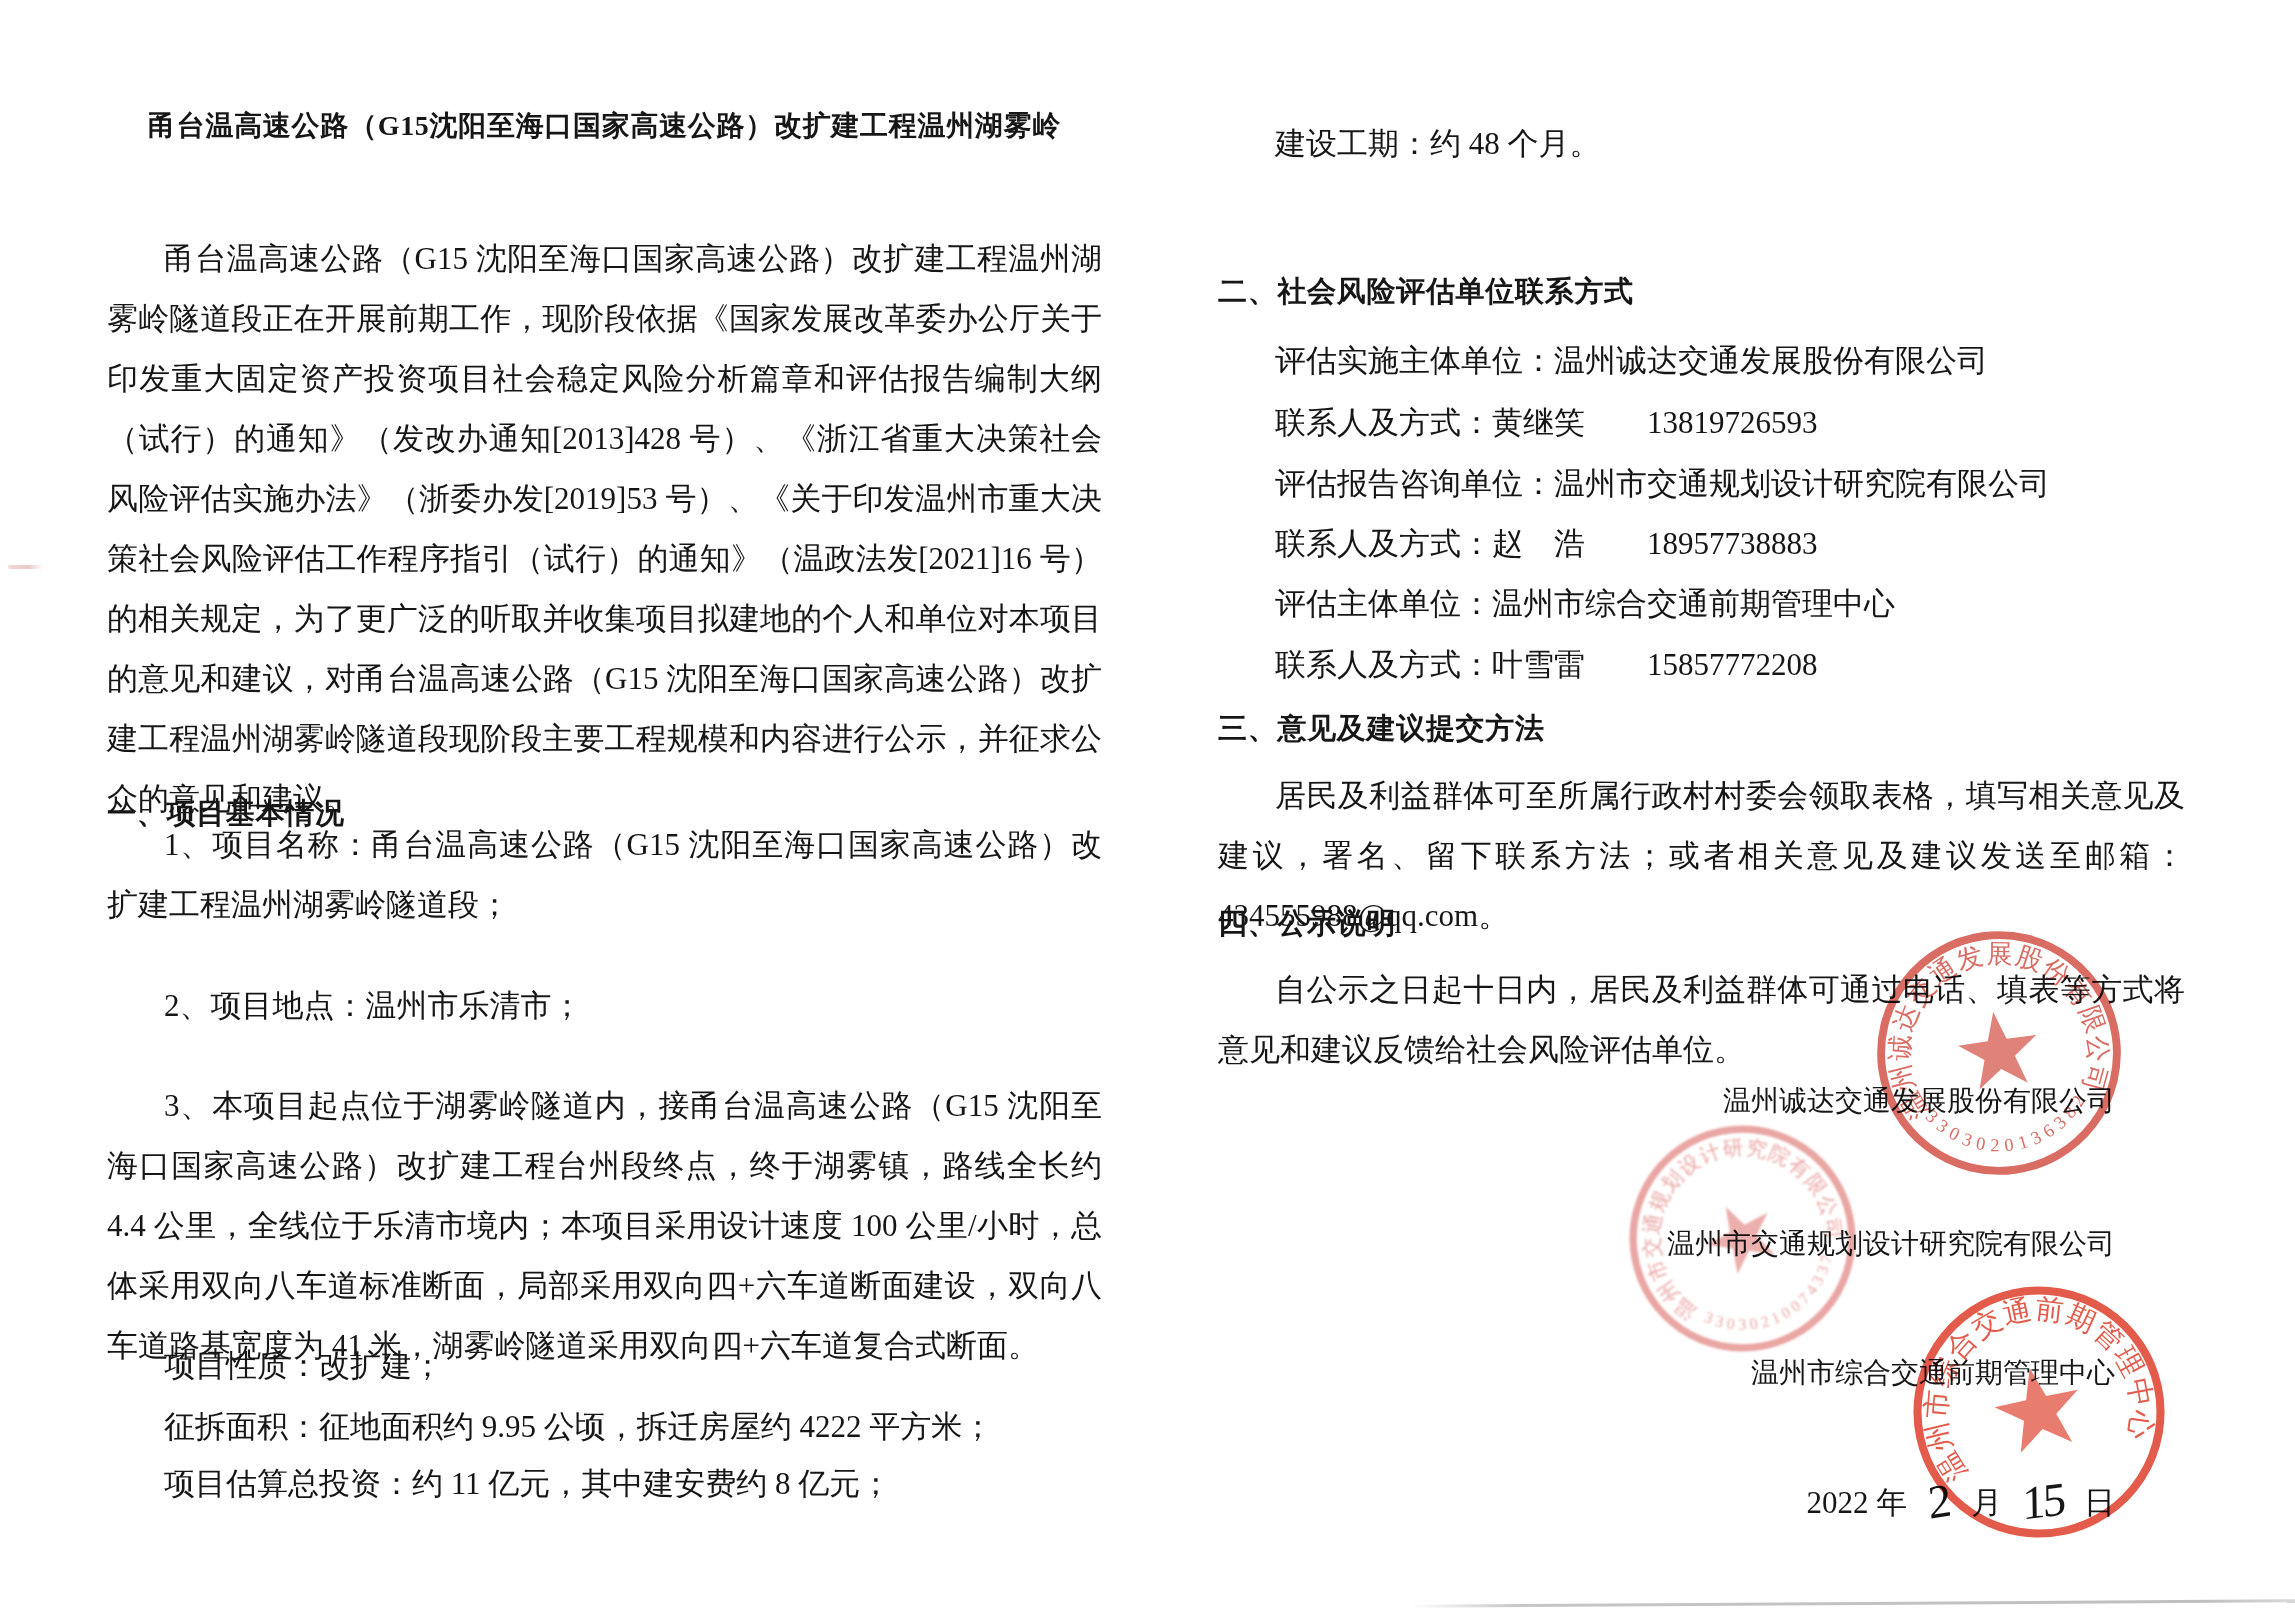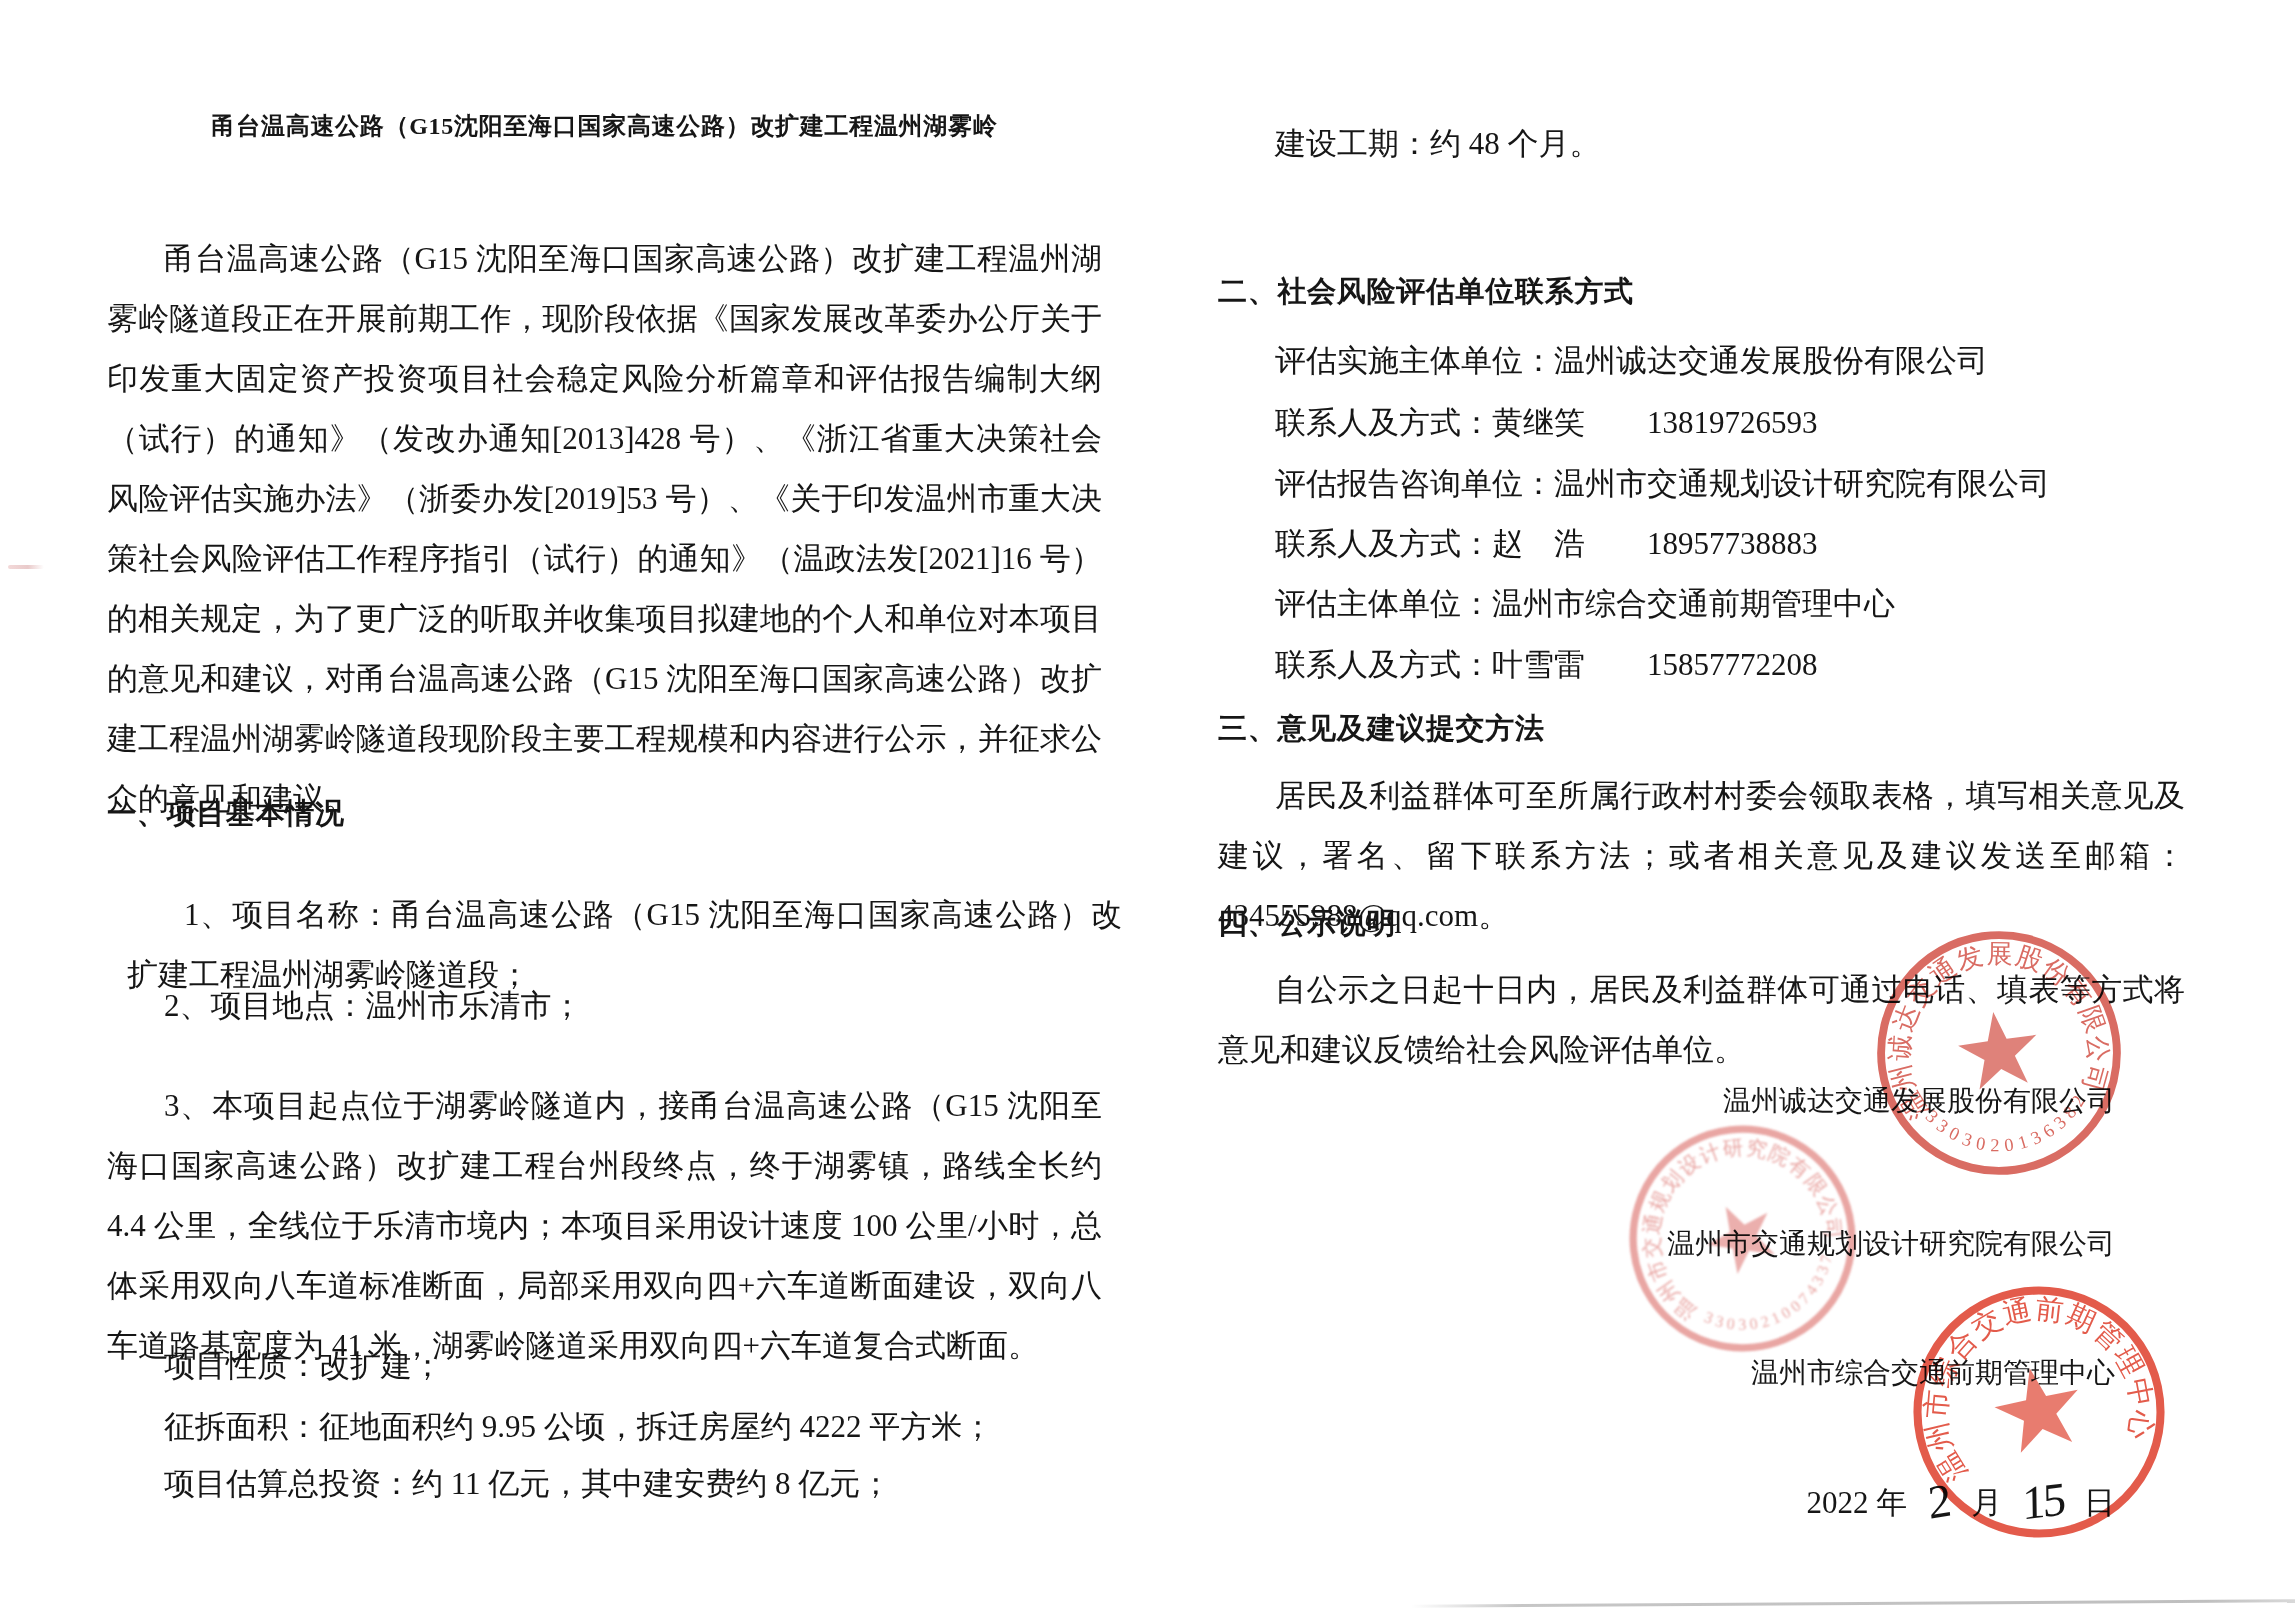--- a/index.html
+++ b/index.html
@@ -9,21 +9,21 @@
     position:relative;
     overflow:hidden;
     font-family:"Liberation Serif","DejaVu Serif",serif;
     color:#161616;
   }
   .abs{position:absolute;}
   
   .doc-title{
     left:107px;top:87px;width:995px;
     text-align:center;
-    font-size:24px;font-weight:700;
+    font-size:28px;font-weight:700;
     line-height:78px;
     letter-spacing:0.7px;
   }
   .body-block{
     font-size:31px;
     line-height:60px;
     text-align:justify;
     text-justify:inter-character;
   }
   .left-col{left:107px;width:995px;}
@@ -85,21 +85,21 @@
 <body>
 
 <div class="abs doc-title">
   <div>甬台温高速公路（G15沈阳至海口国家高速公路）改扩建工程温州湖雾岭</div>
 </div>
 
 <div class="abs body-block left-col indent" style="top:229px;">甬台温高速公路（G15 沈阳至海口国家高速公路）改扩建工程温州湖雾岭隧道段正在开展前期工作，现阶段依据《国家发展改革委办公厅关于印发重大固定资产投资项目社会稳定风险分析篇章和评估报告编制大纲（试行）的通知》（发改办通知[2013]428 号）、《浙江省重大决策社会风险评估实施办法》（浙委办发[2019]53 号）、《关于印发温州市重大决策社会风险评估工作程序指引（试行）的通知》（温政法发[2021]16 号）的相关规定，为了更广泛的听取并收集项目拟建地的个人和单位对本项目的意见和建议，对甬台温高速公路（G15 沈阳至海口国家高速公路）改扩建工程温州湖雾岭隧道段现阶段主要工程规模和内容进行公示，并征求公众的意见和建议。</div>
 
 <div class="abs heading left-col" style="top:783px;">一、项目基本情况</div>
 
-<div class="abs body-block left-col indent" style="top:885px;margin-left:20px;">1、项目名称：甬台温高速公路（G15 沈阳至海口国家高速公路）改扩建工程温州湖雾岭隧道段；</div>
+<div class="abs body-block left-col indent" style="top:815px;">1、项目名称：甬台温高速公路（G15 沈阳至海口国家高速公路）改扩建工程温州湖雾岭隧道段；</div>
 
 <div class="abs body-block left-col indent" style="top:976px;">2、项目地点：温州市乐清市；</div>
 
 <div class="abs body-block left-col indent" style="top:1076px;">3、本项目起点位于湖雾岭隧道内，接甬台温高速公路（G15 沈阳至海口国家高速公路）改扩建工程台州段终点，终于湖雾镇，路线全长约 4.4 公里，全线位于乐清市境内；本项目采用设计速度 100 公里/小时，总体采用双向八车道标准断面，局部采用双向四+六车道断面建设，双向八车道路基宽度为 41 米，湖雾岭隧道采用双向四+六车道复合式断面。</div>
 
 <div class="abs body-block left-col indent" style="top:1336px;">项目性质：改扩建；</div>
 
 <div class="abs body-block left-col indent" style="top:1397px;">征拆面积：征地面积约 9.95 公顷，拆迁房屋约 4222 平方米；</div>
 
 <div class="abs body-block left-col indent" style="top:1454px;">项目估算总投资：约 11 亿元，其中建安费约 8 亿元；</div>

